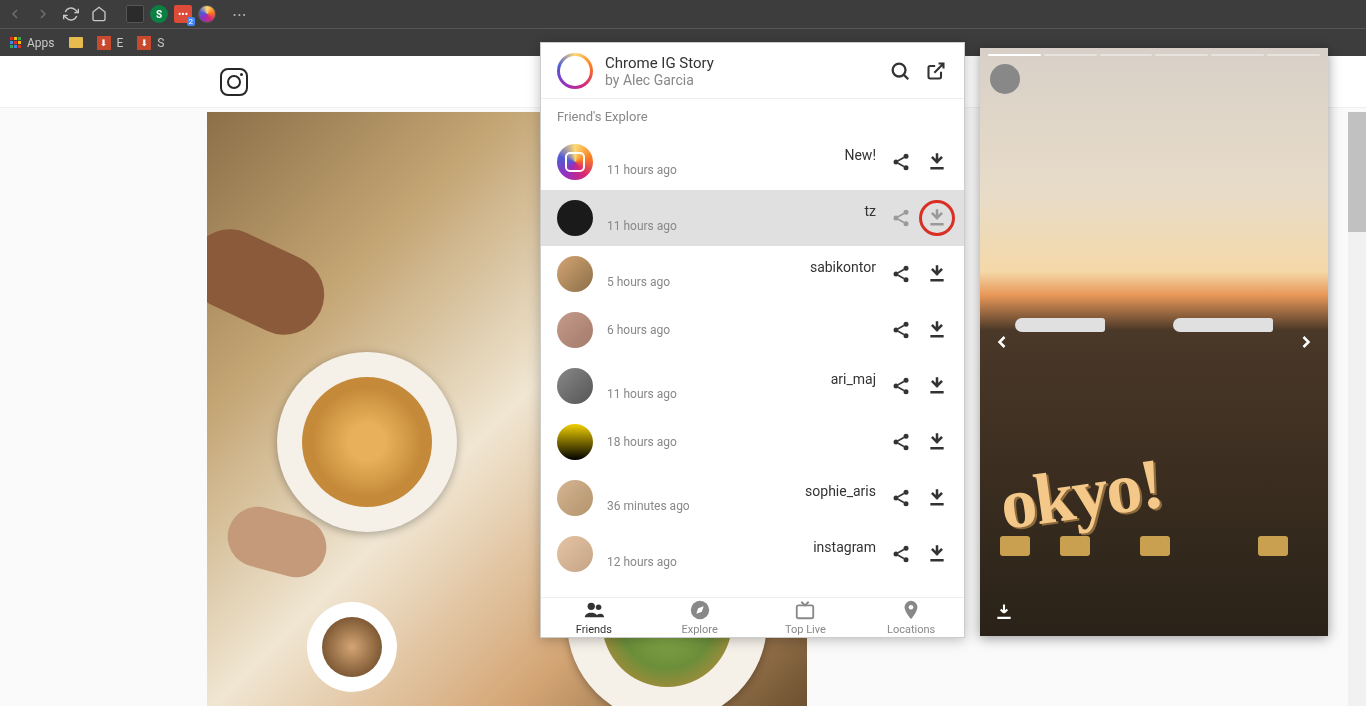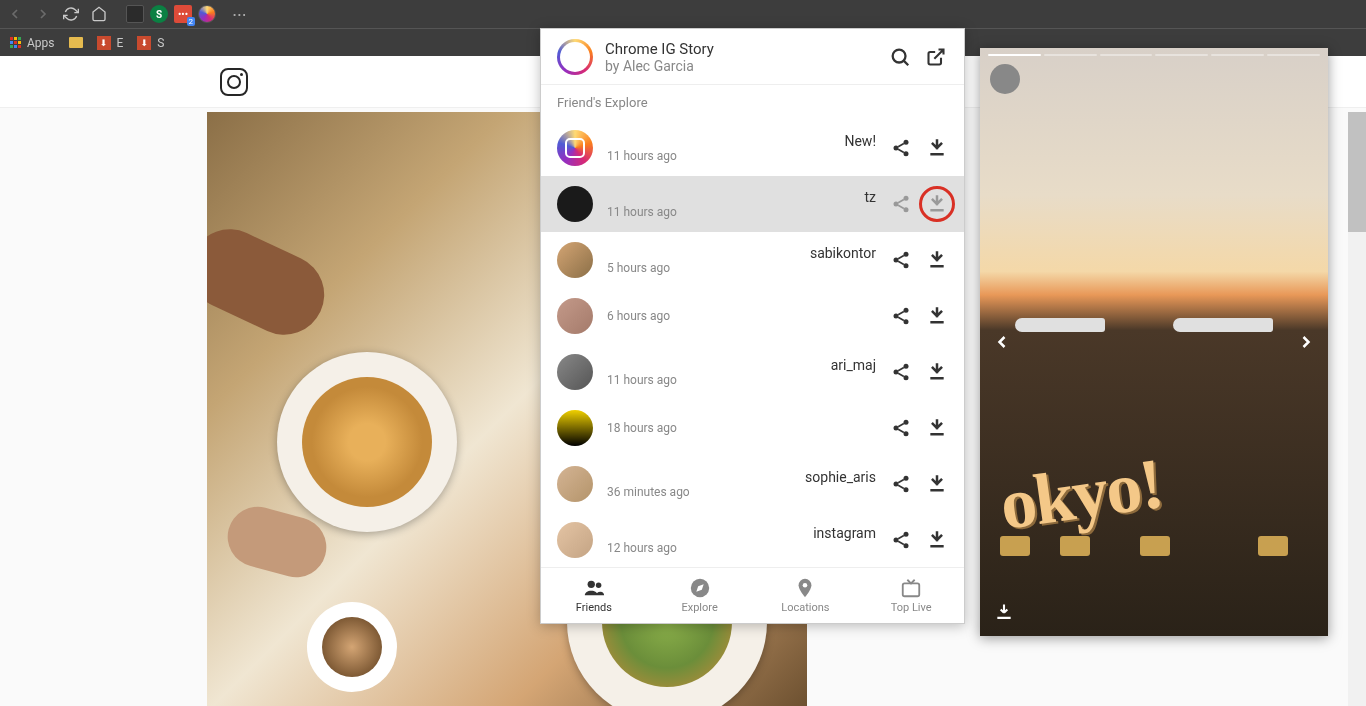--- a/index.html
+++ b/index.html
@@ -52,21 +52,21 @@
 .plate2::after { content:''; position:absolute; inset:30px; background: linear-gradient(#d4a862, #b8893e); border-radius:8px; }
 .plate3 { width: 200px; height: 200px; right: 40px; bottom: -10px; }
 .plate3::after { content:''; position:absolute; inset:35px; background: radial-gradient(ellipse, #8bb04a, #6b8e3a, #d48a3a); border-radius:50%; }
 .cup { position: absolute; width: 90px; height: 90px; left: 100px; bottom: 20px; background: #fff; border-radius: 50%; }
 .cup::after { content:''; position:absolute; inset:15px; background: radial-gradient(circle, #d4a574, #5a3a1a); border-radius:50%; }
 .arm1 { position:absolute; width:140px; height:80px; left:-20px; top:130px; background:#8b5a3a; border-radius:40px; transform:rotate(25deg); }
 .arm2 { position:absolute; width:120px; height:70px; right:120px; top:0; background:#6b4a2a; border-radius:35px; transform:rotate(-30deg); }
 .arm3 { position:absolute; width:100px; height:60px; left:20px; bottom:140px; background:#c49a7a; border-radius:30px; transform:rotate(15deg); }
 
 
-.popup { position: absolute; left: 540px; top: 28px; width: 425px; height: 596px; background: #fff; box-shadow: 0 2px 12px rgba(0,0,0,0.25); border: 1px solid #ccc; display: flex; flex-direction: column; z-index: 100; }
+.popup { position: absolute; left: 540px; top: 42px; width: 425px; height: 596px; background: #fff; box-shadow: 0 2px 12px rgba(0,0,0,0.25); border: 1px solid #ccc; display: flex; flex-direction: column; z-index: 100; }
 .popup-header { height: 56px; display: flex; align-items: center; padding: 0 16px; gap: 12px; border-bottom: 1px solid #eee; }
 .popup-logo { width: 36px; height: 36px; border-radius: 50%; background: conic-gradient(#feda75, #fa7e1e, #d62976, #962fbf, #4f5bd5, #feda75); padding: 2px; position: relative; }
 .popup-logo::after { content:''; position:absolute; inset:3px; background:#fff; border-radius:50%; }
 .popup-title-wrap { flex: 1; }
 .popup-title { font-size: 15px; color: #333; }
 .popup-subtitle { font-size: 14px; color: #888; }
 .popup-head-icon { width: 24px; height: 24px; cursor: pointer; display: flex; align-items: center; justify-content: center; color: #333; }
 
 .section-header { padding: 10px 16px; font-size: 13px; color: #888; }
 .story-list { flex: 1; overflow-y: auto; position: relative; }
@@ -85,21 +85,21 @@
 .avatar.photo3 { background: linear-gradient(135deg, #888, #555); }
 .avatar.yellow { background: linear-gradient(#f0d000, #000); display:flex; align-items:center; justify-content:center; font-size:6px; color:#f0d000; font-weight:bold; }
 .avatar.photo4 { background: linear-gradient(135deg, #d4b494, #b4946a); }
 .avatar.photo5 { background: linear-gradient(135deg, #e4c4a4, #c4a484); }
 .story-info { flex: 1; }
 .story-name { font-size: 14px; color: #333; text-align: right; }
 .story-time { font-size: 12px; color: #888; }
 .item-icon { width: 22px; height: 22px; cursor: pointer; display: flex; align-items: center; justify-content: center; color: #333; }
 .highlight-circle { width: 36px; height: 36px; border: 3px solid #d93025; border-radius: 50%; display: flex; align-items: center; justify-content: center; margin: -7px; }
 
-.popup-nav { height: 56px; display: flex; border-top: 1px solid #eee; }
+.popup-nav { height: 40px; display: flex; border-top: 1px solid #eee; }
 .nav-tab { flex: 1; display: flex; flex-direction: column; align-items: center; justify-content: center; gap: 2px; cursor: pointer; font-size: 11px; color: #888; }
 .nav-tab.active { color: #333; }
 .nav-tab-icon { width: 22px; height: 22px; display: flex; align-items: center; justify-content: center; }
 
 
 .story-viewer { position: absolute; left: 980px; top: 48px; width: 348px; height: 588px; background: #000; z-index: 50; box-shadow: 0 2px 12px rgba(0,0,0,0.4); }
 .story-bg { position: absolute; inset: 0; background: linear-gradient(to bottom, #d8d0c8 0%, #e8dcc8 25%, #f4d8a8 38%, #e89858 42%, #4a3828 48%, #2a2218 100%); }
 .story-progress { position: absolute; top: 6px; left: 8px; right: 8px; display: flex; gap: 3px; }
 .prog-seg { flex: 1; height: 2px; background: rgba(255,255,255,0.4); border-radius: 1px; }
 .prog-seg.done { background: #fff; }
@@ -419,35 +419,35 @@
         <div class="nav-tab-icon">
           <svg width="22" height="22" viewBox="0 0 24 24" fill="currentColor">
             <circle cx="12" cy="12" r="10"></circle>
             <polygon points="16 8 10 10 8 16 14 14" fill="#fff"></polygon>
           </svg>
         </div>
         <span>Explore</span>
       </div>
       <div class="nav-tab">
         <div class="nav-tab-icon">
+          <svg width="22" height="22" viewBox="0 0 24 24" fill="none" stroke="currentColor" stroke-width="2">
+            <rect x="3" y="7" width="18" height="14" rx="2"></rect>
+            <path d="M8 3l4 4 4-4"></path>
+          </svg>
+        </div>
+        <span>Top Live</span>
+      </div>
+      <div class="nav-tab">
+        <div class="nav-tab-icon">
           <svg width="22" height="22" viewBox="0 0 24 24" fill="currentColor">
             <path d="M12 2a7 7 0 017 7c0 5-7 13-7 13S5 14 5 9a7 7 0 017-7z"></path>
             <circle cx="12" cy="9" r="2.5" fill="#fff"></circle>
           </svg>
         </div>
         <span>Locations</span>
-      </div>
-      <div class="nav-tab">
-        <div class="nav-tab-icon">
-          <svg width="22" height="22" viewBox="0 0 24 24" fill="none" stroke="currentColor" stroke-width="2">
-            <rect x="3" y="7" width="18" height="14" rx="2"></rect>
-            <path d="M8 3l4 4 4-4"></path>
-          </svg>
-        </div>
-        <span>Top Live</span>
       </div>
     </div>
 </div>
 
 <div class="story-viewer">
   <div class="story-bg">
     <div class="planes">
         <div class="plane p1"></div>
         <div class="plane p2"></div>
       </div>

